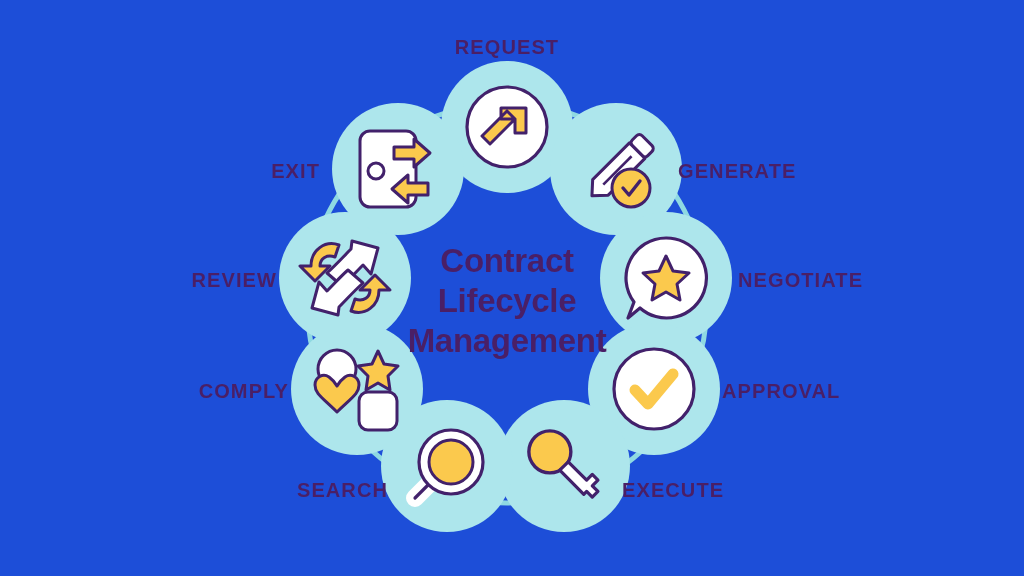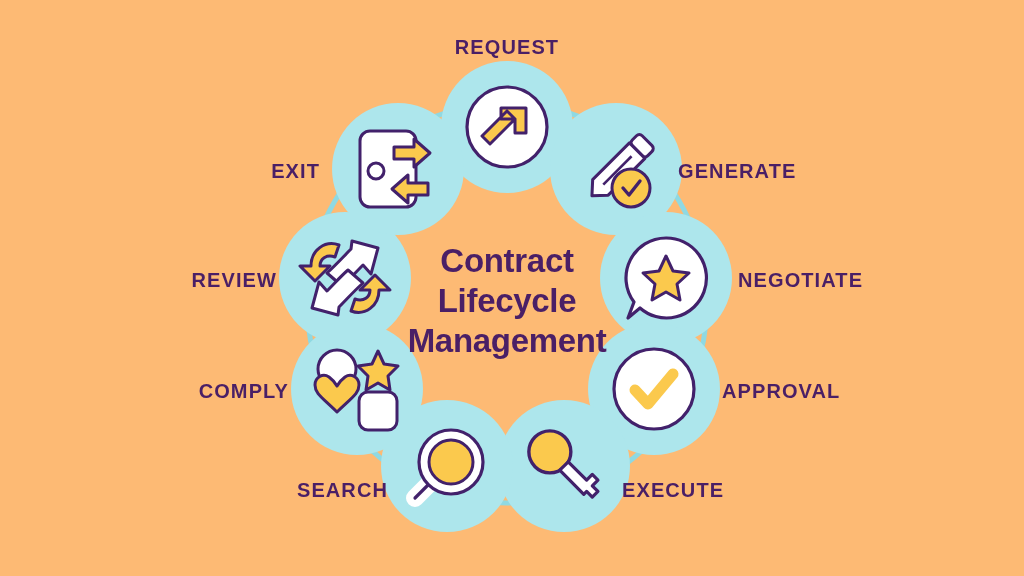--- a/index.html
+++ b/index.html
@@ -10,21 +10,21 @@
   body {
     width: 1024px;
     height: 576px;
     overflow: hidden;
     font-family: "Liberation Sans", sans-serif;
   }
   #stage {
     position: relative;
     width: 1024px;
     height: 576px;
-    background: #fdba74;
+    background: #1d4ed8;
   }
   #diagram-svg {
     position: absolute;
     left: 0;
     top: 0;
     width: 1024px;
     height: 576px;
     display: block;
   }
   .node-label {

